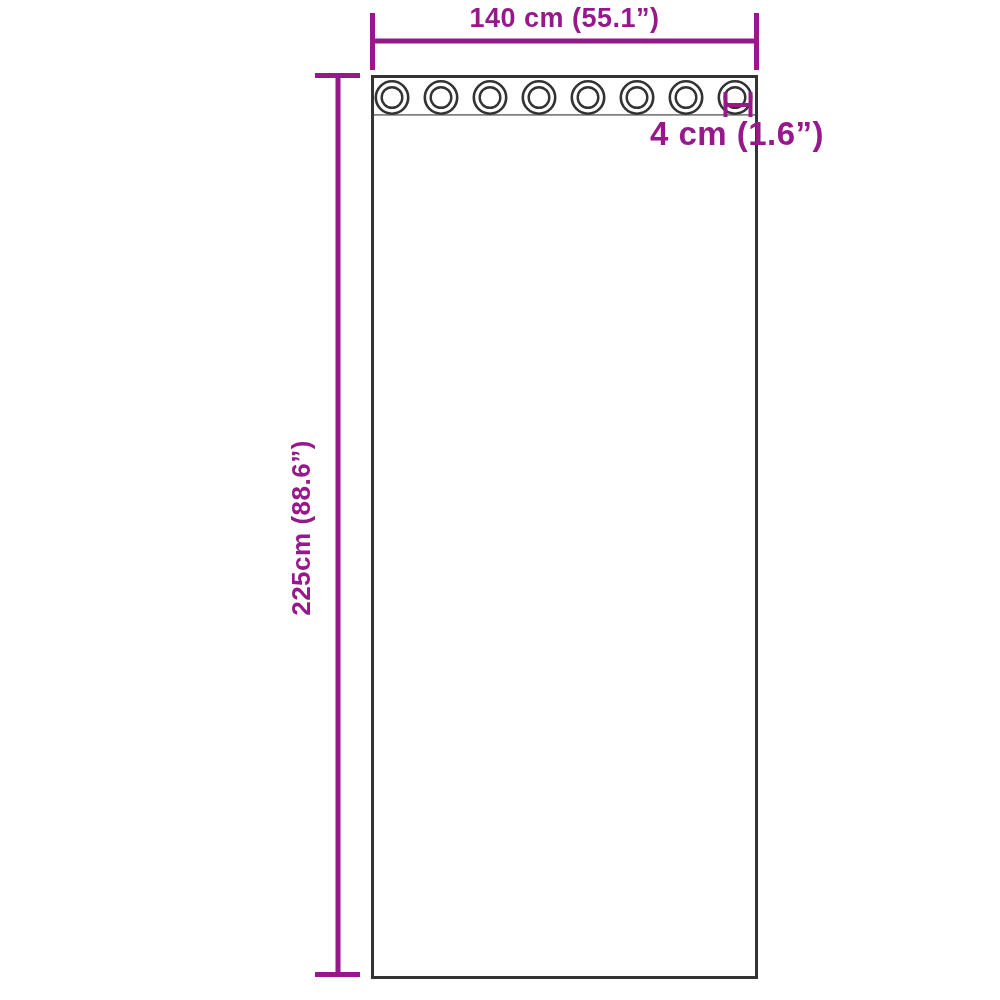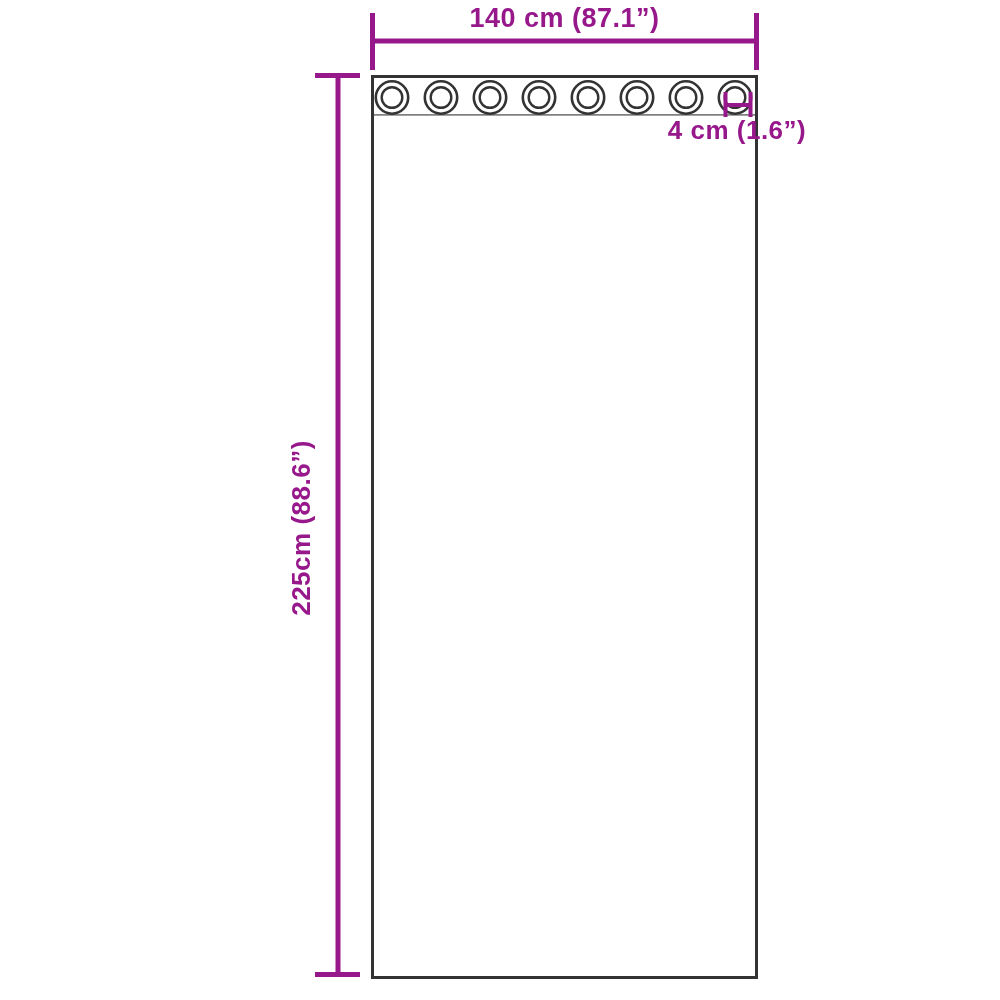--- a/index.html
+++ b/index.html
@@ -57,21 +57,21 @@
     left: 301px;
     top: 528px;
     transform: translate(-50%, -50%) rotate(-90deg);
     font-size: 26px;
     letter-spacing: 0.5px;
   }
   .dim-label-grommet {
     left: 737px;
     top: 116px;
     transform: translateX(-50%);
-    font-size: 26px;
+    font-size: 33px;
     letter-spacing: 0.5px;
   }
 </style>
 </head>
 <body>
 
 <div class="stage">
 
   <svg class="diagram-svg" width="1000" height="1000" viewBox="0 0 1000 1000">
 
@@ -126,19 +126,19 @@
       <line x1="315" y1="974.5" x2="360" y2="974.5" stroke-width="5"></line>
     </g>
 
     <g class="accent-stroke">
       <line x1="725.5" y1="92" x2="725.5" y2="117" stroke-width="4"></line>
       <line x1="750.5" y1="92" x2="750.5" y2="117" stroke-width="4"></line>
       <line x1="725.5" y1="105" x2="750.5" y2="105" stroke-width="4"></line>
     </g>
   </svg>
 
-  <div class="dim-label dim-label-width">140 cm (87.1”)</div>
+  <div class="dim-label dim-label-width">140 cm (55.1”)</div>
 
   <div class="dim-label dim-label-height">225cm (88.6”)</div>
 
   <div class="dim-label dim-label-grommet">4 cm (1.6”)</div>
 
 </div>
 
 </body></html>

